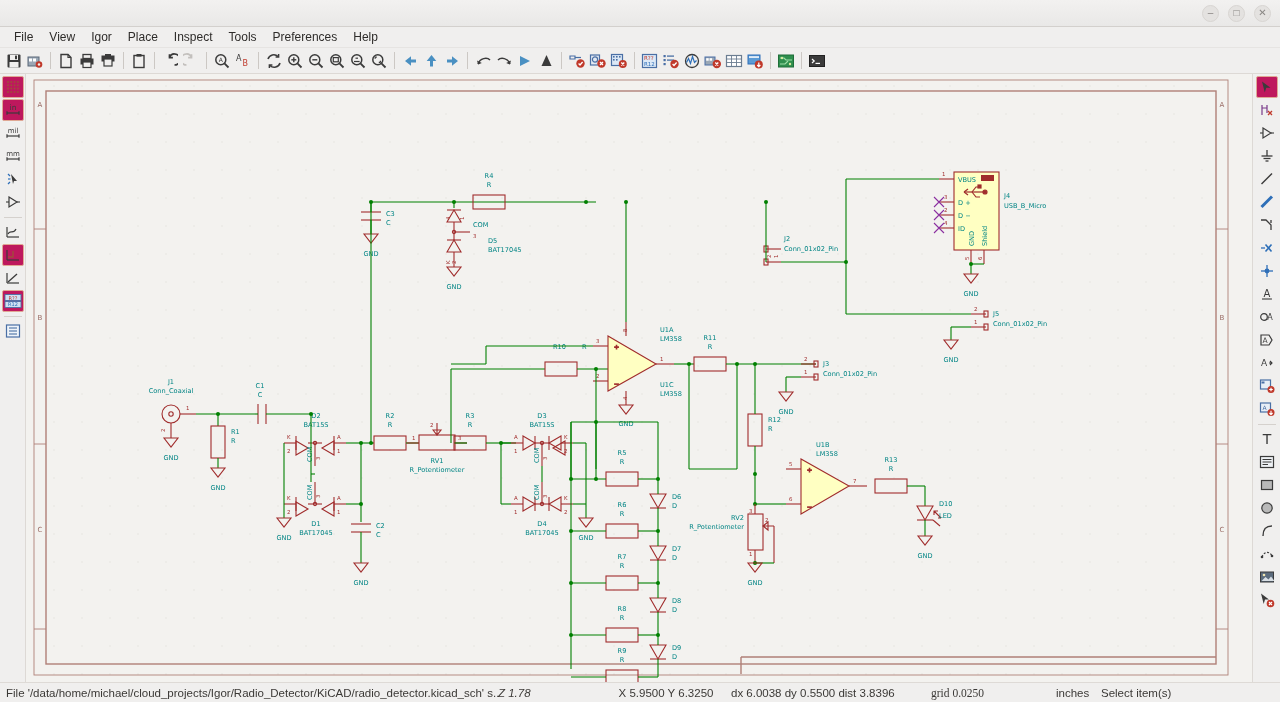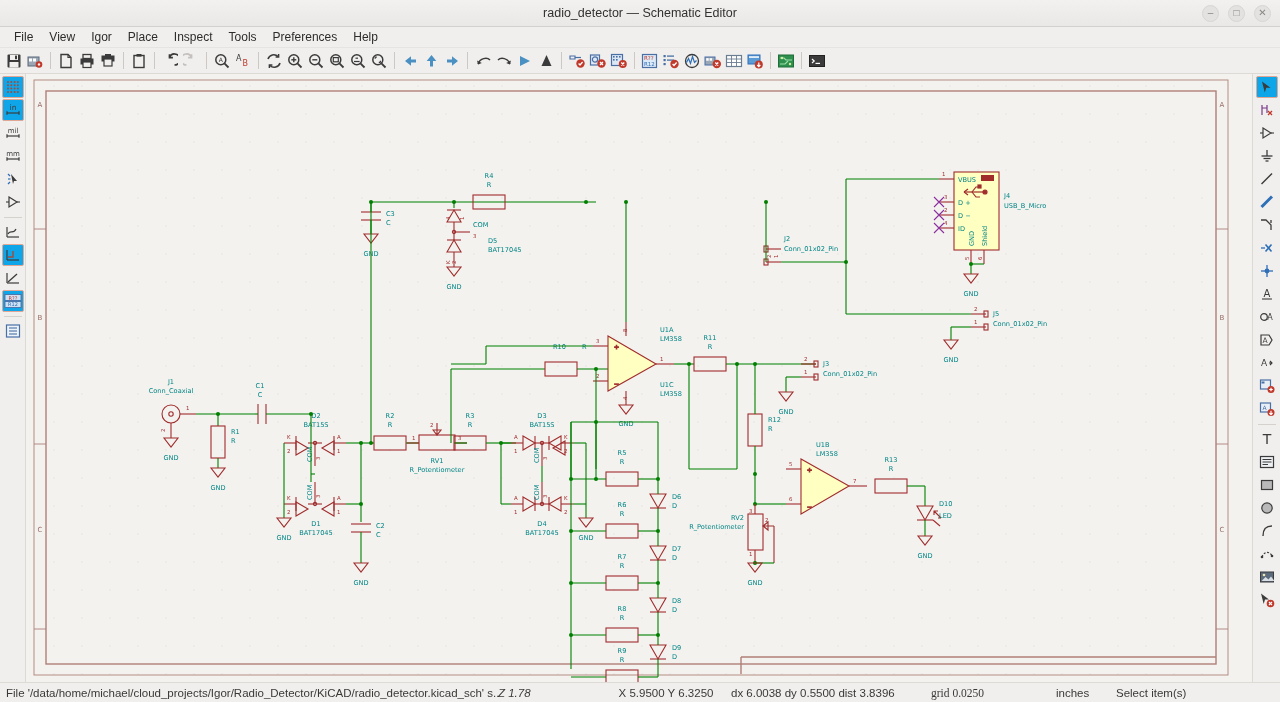--- a/index.html
+++ b/index.html
@@ -56,21 +56,21 @@
   
   .ltool {
     width:26px; min-width:26px; background:#f0efee;
     border-right:1px solid #ddd9d5; display:flex; flex-direction:column;
     align-items:center; padding-top:2px; gap:0px;
   }
   .vbtn {
     width:22px; height:22px; display:flex; align-items:center; justify-content:center;
     border-radius:2px; margin-bottom:1px;
   }
-  .vbtn.active { background:#0ea5e9; border:1px solid #e0a894; }
+  .vbtn.active { background:#be185d; border:1px solid #e0a894; }
   .vsep { width:18px; height:1px; background:#d5d1cd; margin:3px 0; }
 
   
   .rtool {
     width:28px; min-width:28px; background:#f0efee;
     border-left:1px solid #ddd9d5; display:flex; flex-direction:column;
     align-items:center; padding-top:2px;
   }
 
   
@@ -87,21 +87,20 @@
 
   svg { display:block; }
   text { font-family:"DejaVu Sans", sans-serif; }
 </style>
 </head>
 <body>
 
 <div class="app">
 
   <div class="titlebar">
-    <div class="title">radio_detector — Schematic Editor</div>
     <div class="wincontrols">
       <div class="wbtn">–</div>
       <div class="wbtn">□</div>
       <div class="wbtn">✕</div>
     </div>
   </div>
 
   <div class="menubar">
     <div class="menuitem">File</div>
     <div class="menuitem">View</div>
@@ -2113,16 +2112,16 @@
       </div>
     </div>
   </div>
 
   <div class="statusbar">
     <div class="st" style="width:492px;overflow:hidden;">File '/data/home/michael/cloud_projects/Igor/Radio_Detector/KiCAD/radio_detector.kicad_sch' s...</div>
     <div class="st" style="width:103px;font-style:italic;">Z 1.78</div>
     <div class="st" style="width:130px;text-align:center;">X 5.9500  Y 6.3250</div>
     <div class="st" style="width:200px;">dx 6.0038  dy 0.5500  dist 3.8396</div>
     <div class="st" style="width:125px;font-family:Liberation Serif, serif;">grid 0.0250</div>
-    <div class="st" style="width:60px;">inches</div>
+    <div class="st" style="width:45px;">inches</div>
     <div class="st">Select item(s)</div>
   </div>
 </div>
 
 </body></html>

